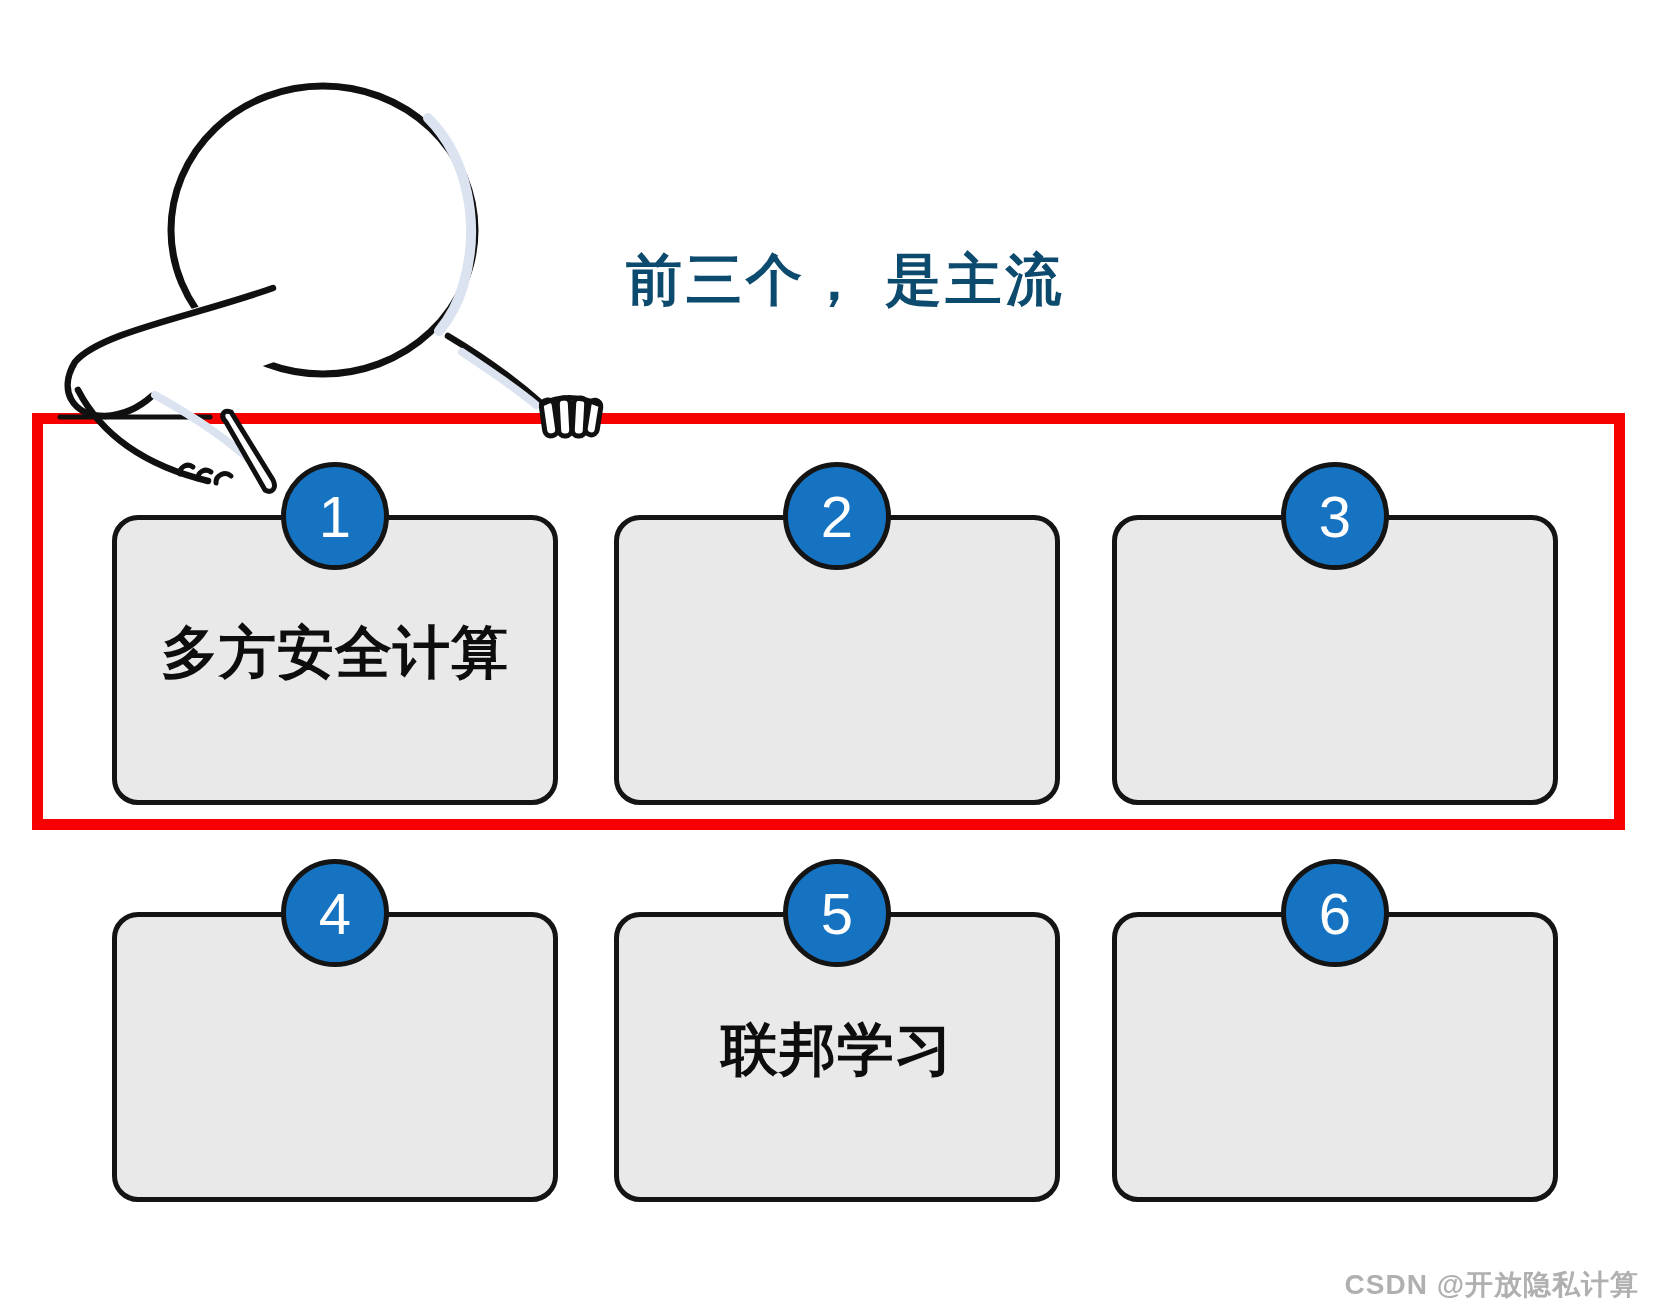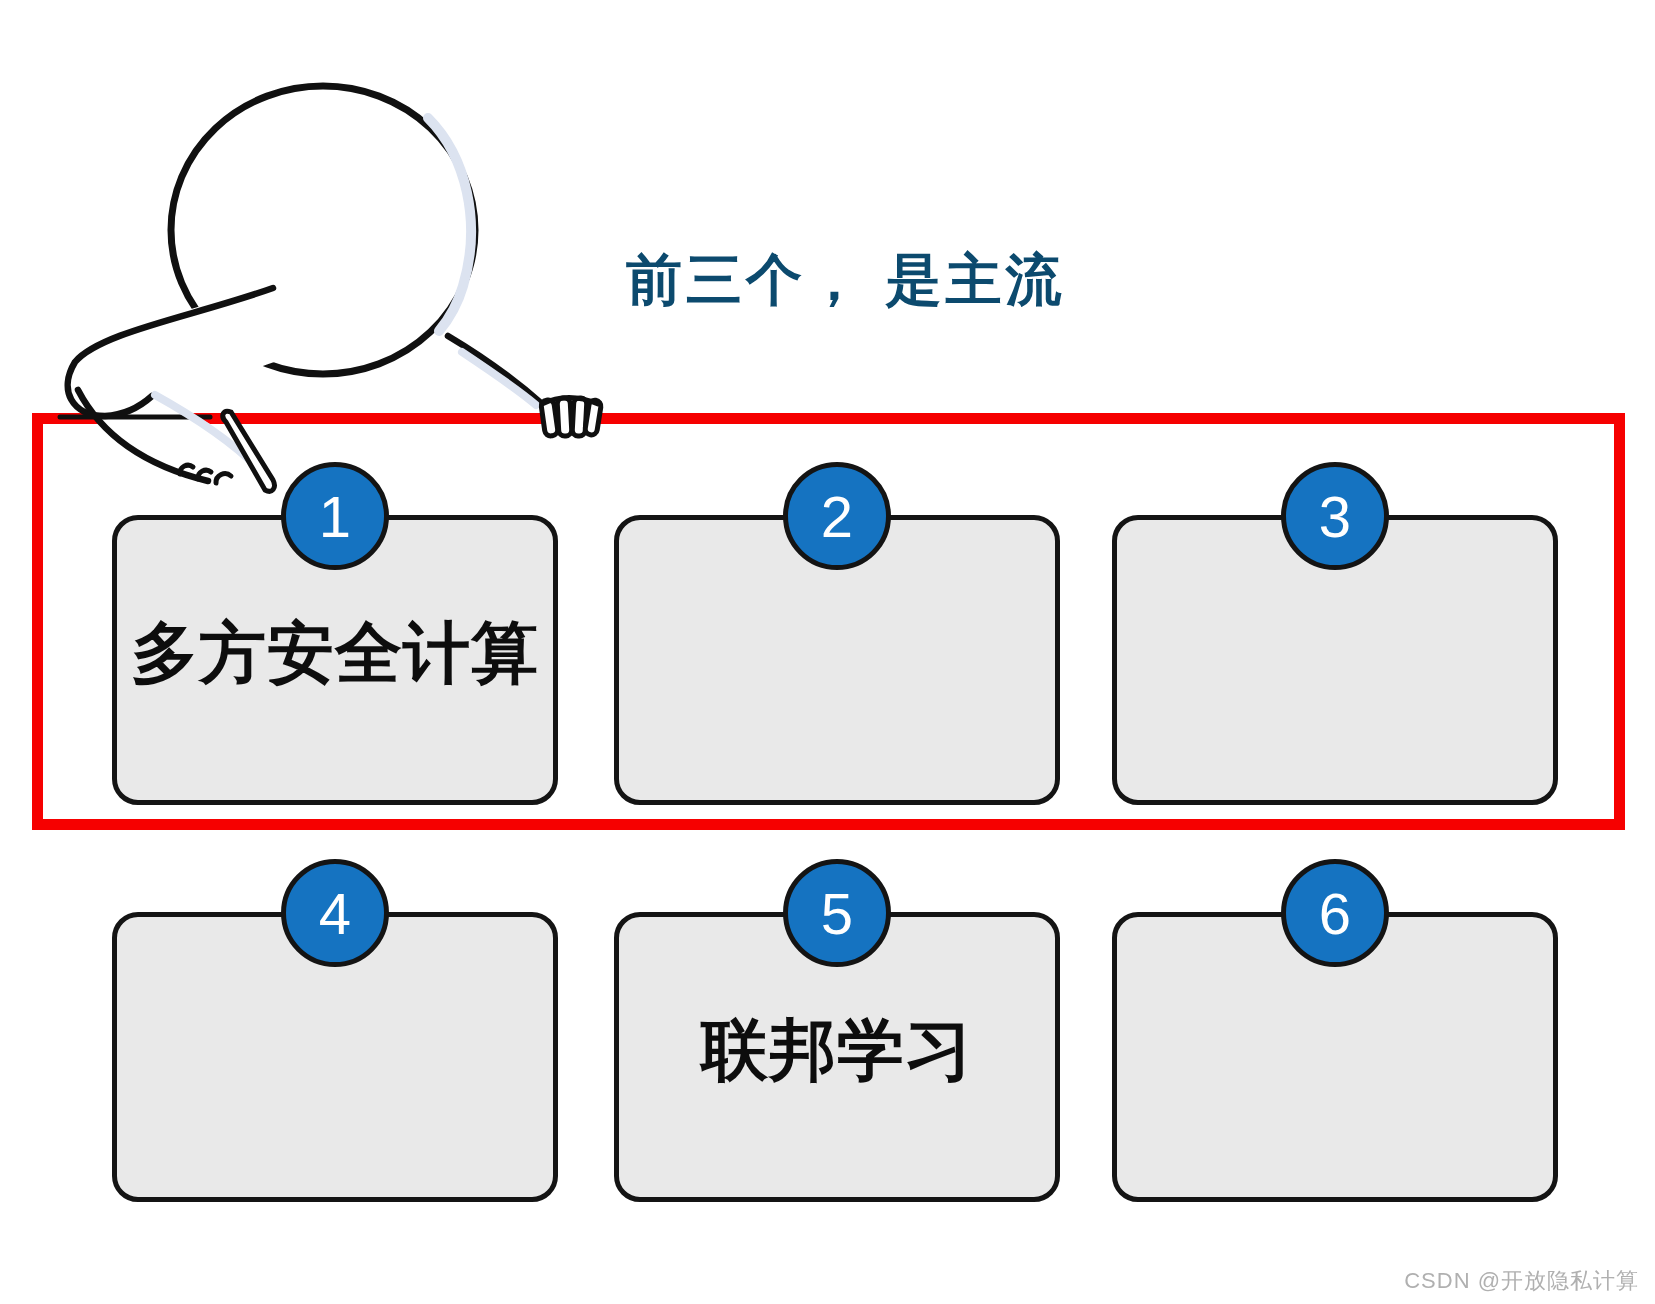--- a/index.html
+++ b/index.html
@@ -12,41 +12,41 @@
     position:absolute;left:32px;top:413px;width:1593px;height:417px;
     border:11px solid #f60000;box-sizing:border-box;z-index:1;
   }
   
   .card{
     position:absolute;width:446px;height:290px;background:#e9e9e9;
     border:5px solid #141414;border-radius:26px;box-sizing:border-box;
     display:flex;align-items:center;justify-content:center;z-index:2;
   }
   .card-label{
-    font-size:67px;font-weight:900;color:#0d0d0d;letter-spacing:1px;
+    font-size:57px;font-weight:900;color:#0d0d0d;letter-spacing:1px;
     padding-bottom:14px;white-space:nowrap;
   }
   .badge{
     position:absolute;left:50%;transform:translateX(-50%);top:-58px;
     width:108px;height:108px;border-radius:50%;
     background:#1573c1;border:5px solid #141414;box-sizing:border-box;
     display:flex;align-items:center;justify-content:center;
     color:#ffffff;font-size:58px;font-weight:400;z-index:3;
   }
   
   .annotation{
     position:absolute;left:598px;top:243px;z-index:3;
     font-size:56px;font-weight:700;color:#0c4a6e;letter-spacing:4px;white-space:nowrap;margin-left:28px;
   }
   
   .mascot{position:absolute;left:30px;top:60px;z-index:5;}
   
   .watermark{
     position:absolute;right:16px;top:1266px;z-index:4;
-    font-size:22px;color:#b0b0b0;letter-spacing:1px;
+    font-size:28px;color:#b0b0b0;letter-spacing:1px;font-weight:bold;
   }
 </style>
 </head>
 <body>
 
 <div class="canvas">
 
   <div class="highlight-box"></div>
 
   <div class="annotation">前三个， 是主流</div>

